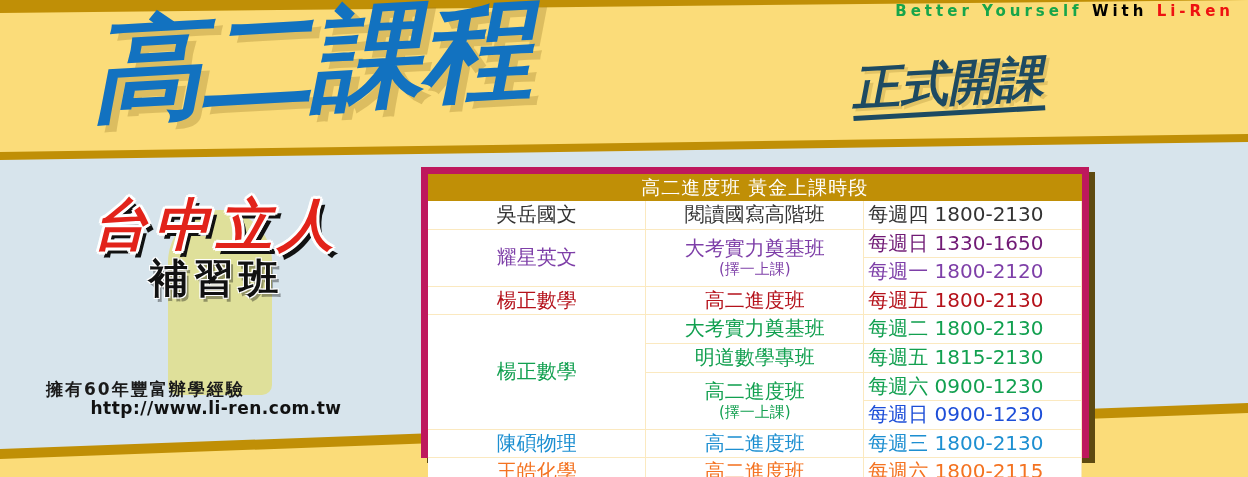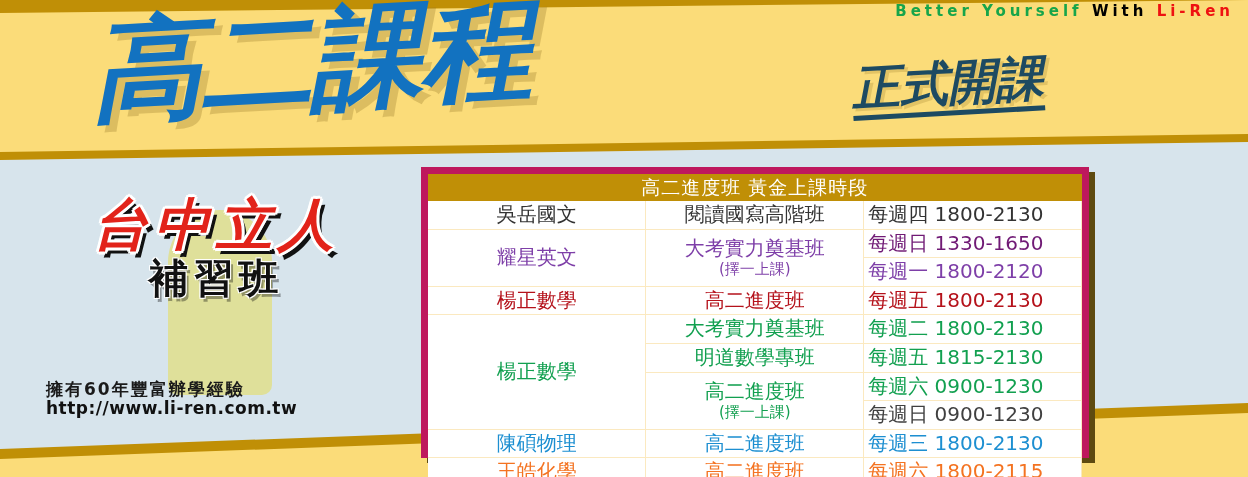--- a/index.html
+++ b/index.html
@@ -103,21 +103,21 @@
     margin-top:2px;
     font-size:13px;font-weight:bold;letter-spacing:1px;color:#111;
     white-space:nowrap;
   }
   .exp-line{
     position:absolute;left:46px;top:378px;width:340px;text-align:left;
     font-size:17px;font-weight:bold;letter-spacing:2px;color:#1a1a1a;
     white-space:nowrap;
   }
   .url-line{
-    position:absolute;left:46px;top:398px;width:340px;text-align:left;
+    position:absolute;left:46px;top:398px;width:340px;text-align:center;
     font-size:17px;font-weight:bold;letter-spacing:.5px;color:#111;
     white-space:nowrap;
   }
 
   
   .table-shadow{
     position:absolute;left:427px;top:172px;width:668px;height:291px;
     background:#5e4a10;
   }
   .table-box{
@@ -213,21 +213,21 @@
           </tr>
           <tr>
             <td class="c-course" rowspan="1" style="color: rgb(18, 160, 80);">明道數學專班</td>
             <td class="c-time" style="color: rgb(18, 160, 80);"><span class="tm">每週五 1815-2130</span></td>
           </tr>
           <tr>
             <td class="c-course" rowspan="2" style="color: rgb(18, 160, 80);">高二進度班<span class="small">(擇一上課)</span></td>
             <td class="c-time" style="color: rgb(18, 160, 80);"><span class="tm">每週六 0900-1230</span></td>
           </tr>
           <tr>
-            <td class="c-time" style="color: #404040; margin-left: 48px;"><span class="tm">每週日 0900-1230</span></td>
+            <td class="c-time" style="color: #1d4ed8; margin-left: 48px;"><span class="tm">每週日 0900-1230</span></td>
           </tr>
           <tr>
             <td class="c-name" rowspan="1" style="color: rgb(29, 143, 209);">陳碩物理</td>
             <td class="c-course" rowspan="1" style="color: rgb(29, 143, 209);">高二進度班</td>
             <td class="c-time" style="color: rgb(29, 143, 209);"><span class="tm">每週三 1800-2130</span></td>
           </tr>
           <tr>
             <td class="c-name" rowspan="1" style="color: rgb(244, 115, 33);">王皓化學</td>
             <td class="c-course" rowspan="1" style="color: rgb(244, 115, 33);">高二進度班</td>
             <td class="c-time" style="color: rgb(244, 115, 33);"><span class="tm">每週六 1800-2115</span></td>

